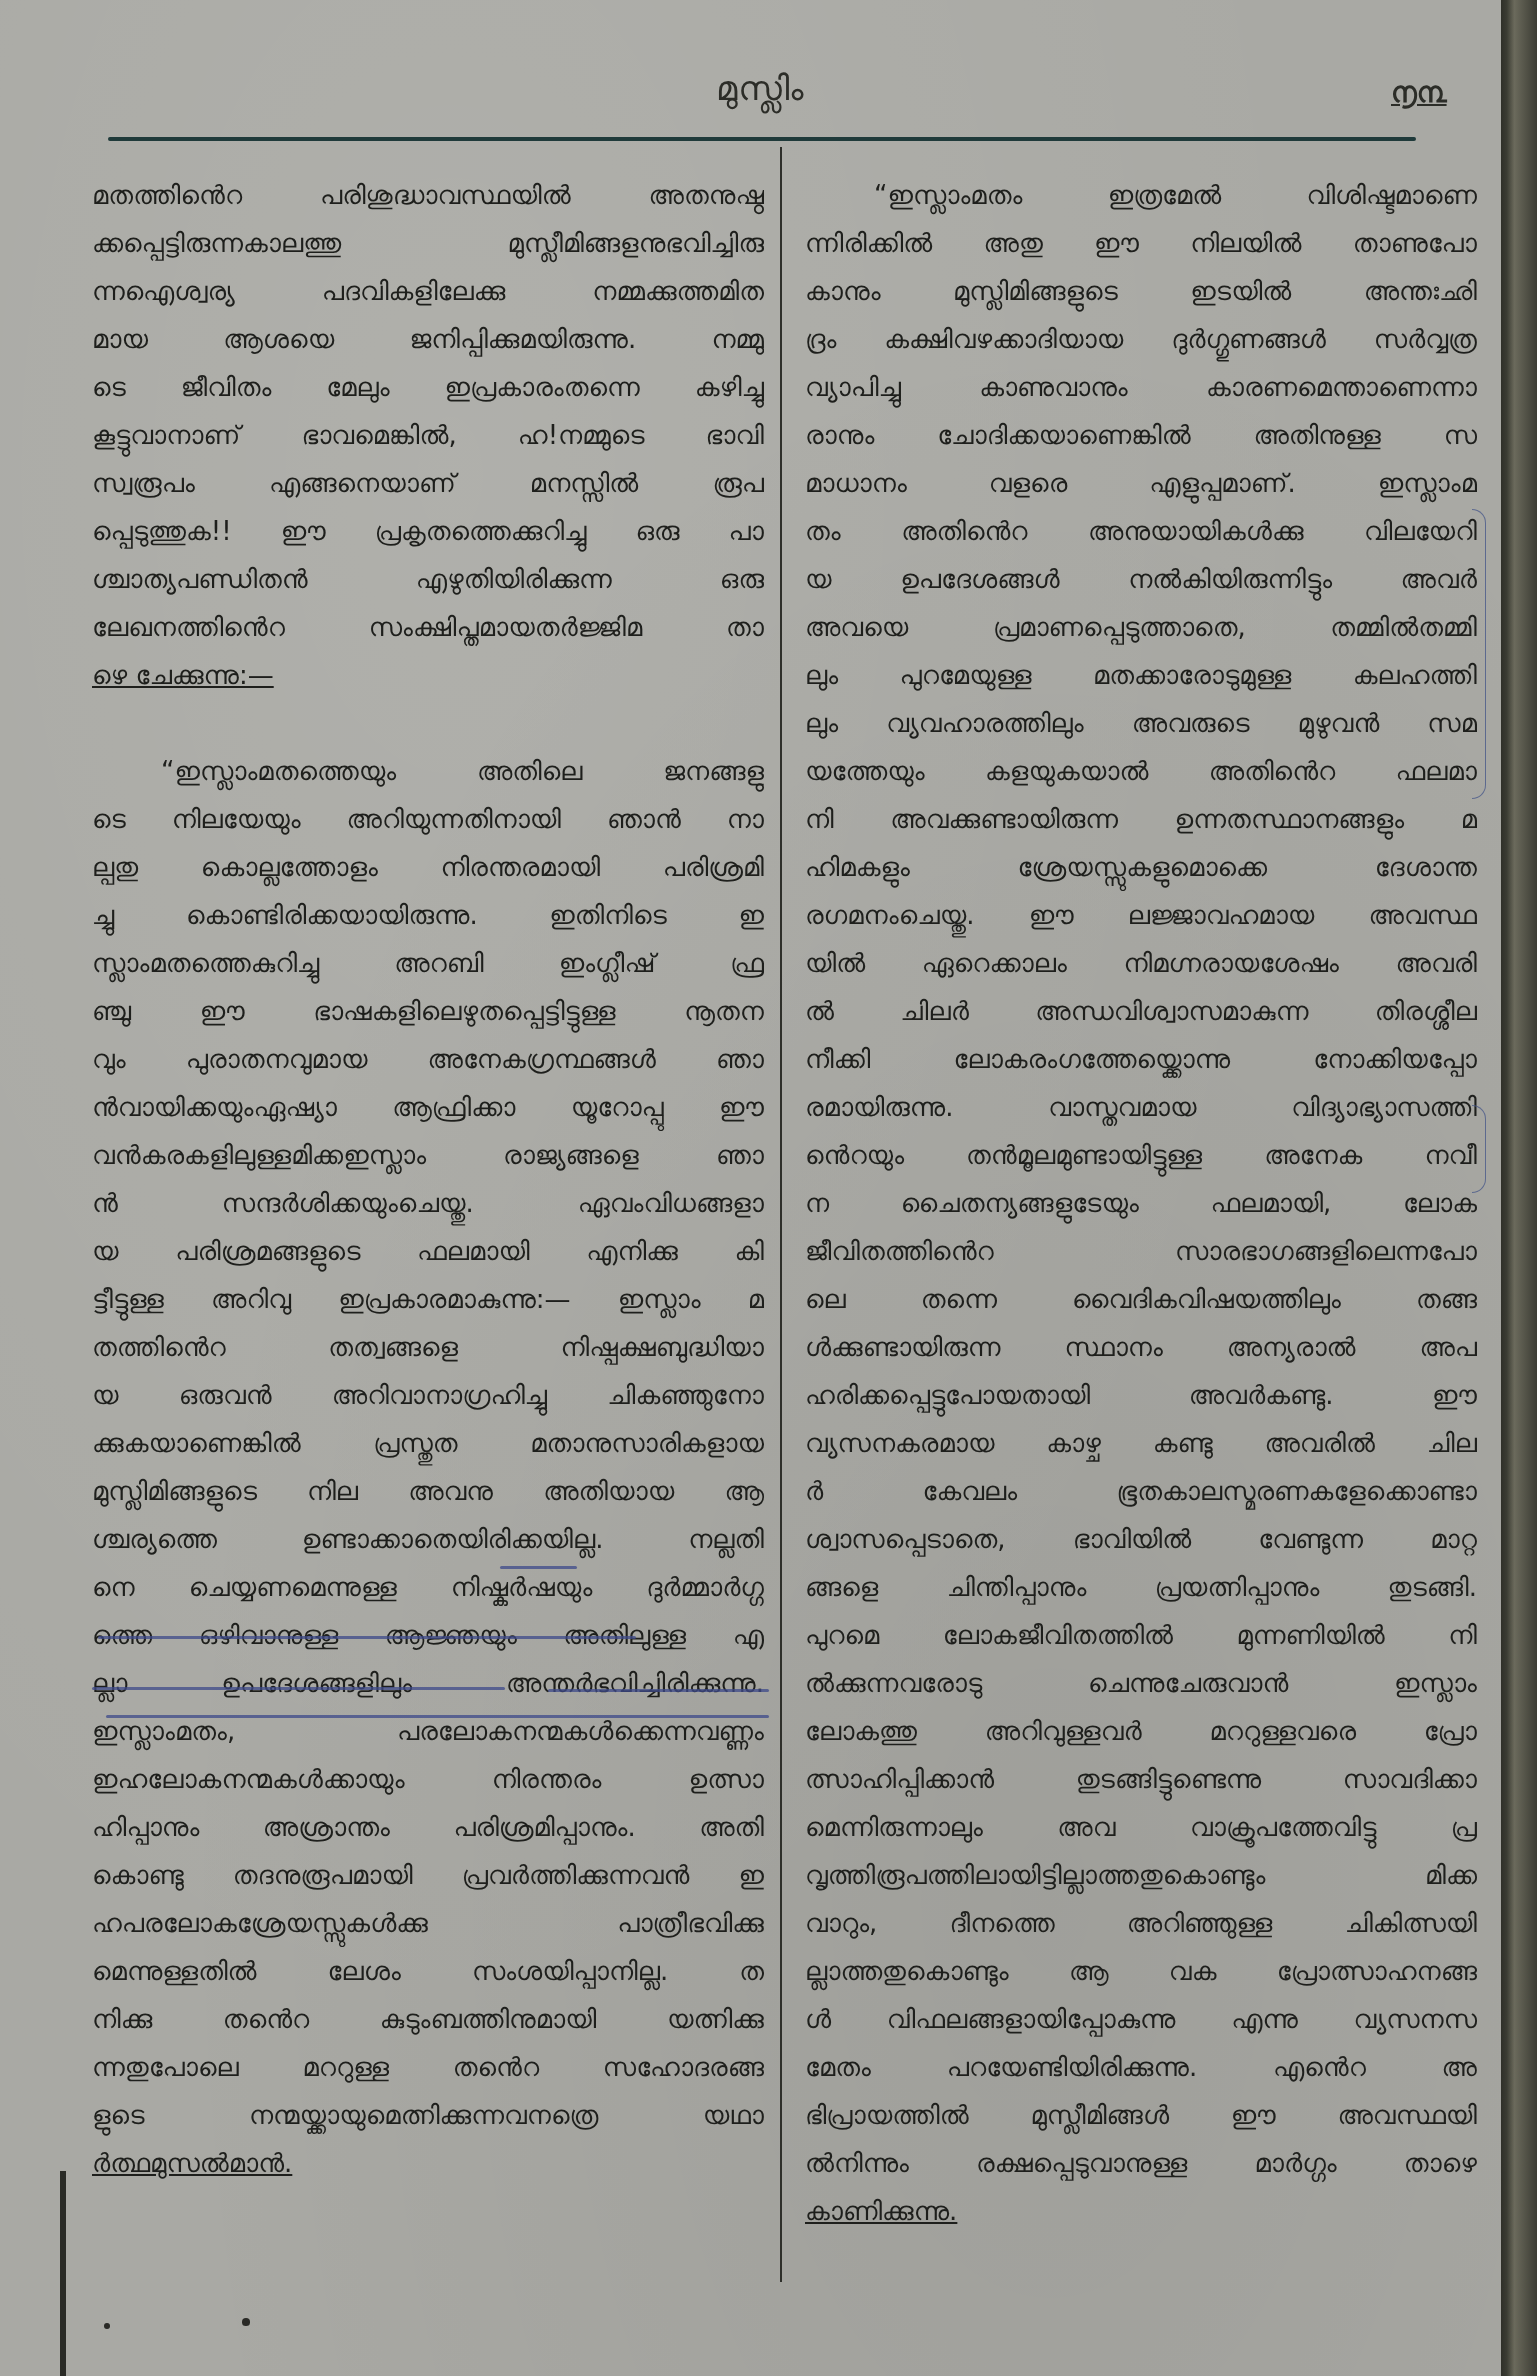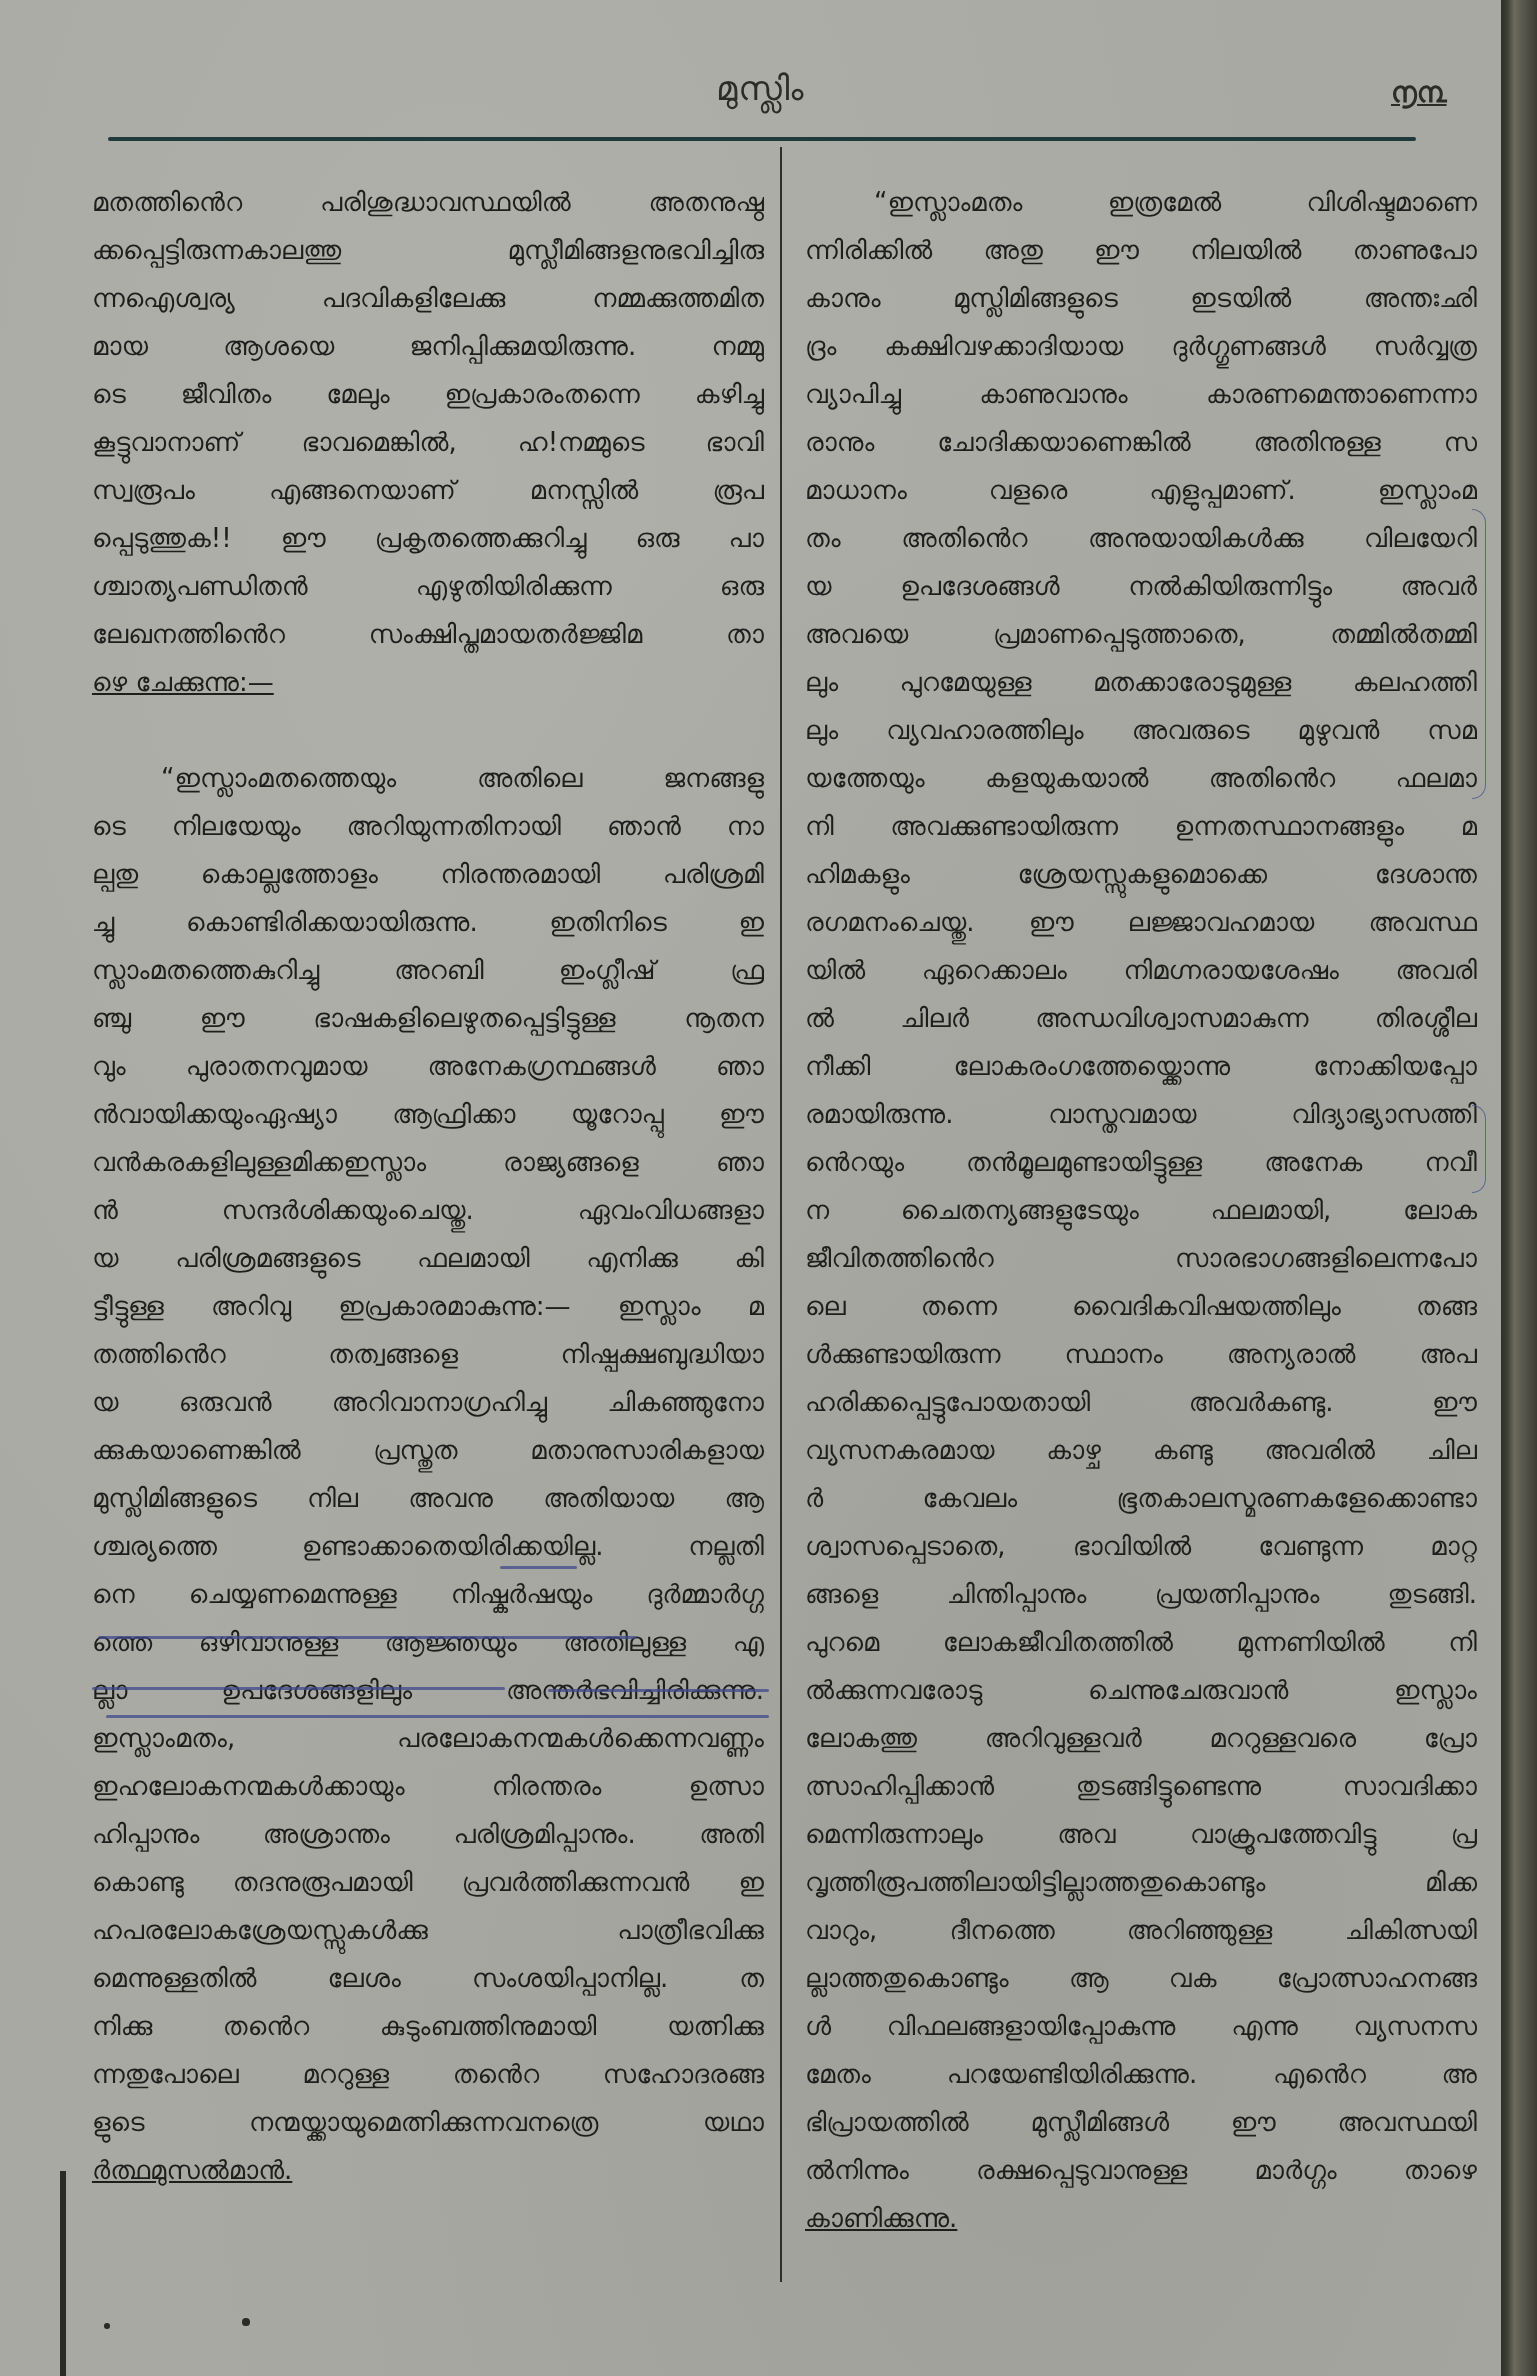--- a/index.html
+++ b/index.html
@@ -37,21 +37,21 @@
   }
   .head-rule {
     position: absolute; left: 108px; top: 137px; width: 1308px; height: 3.8px;
     background: #1f3a3a; border-radius: 1.9px;
   }
   .column-rule {
     position: absolute; left: 780px; top: 147px; width: 1.9px; height: 2135px;
     background: #2e2f2a;
   }
   .column {
-    position: absolute; top: 178px; width: 672px;
+    position: absolute; top: 171px; width: 672px;
     color: #1e1f1c; font-size: 26px; line-height: 48px;
   }
   .col-left { left: 92px; }
   .col-right { left: 805px; }
   .line {
     display: block; white-space: nowrap; overflow: hidden;
     text-align: justify; text-align-last: justify;
     height: 48px;
   }
   .line.last { text-align-last: left; text-decoration: underline; }

